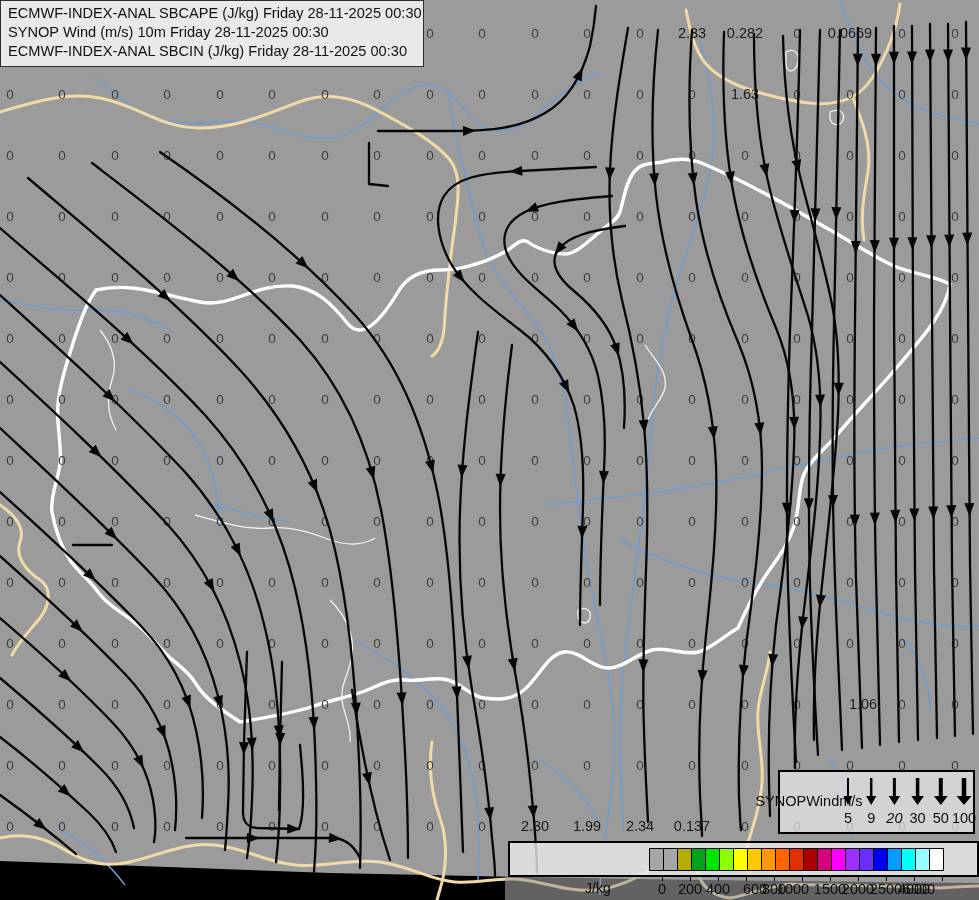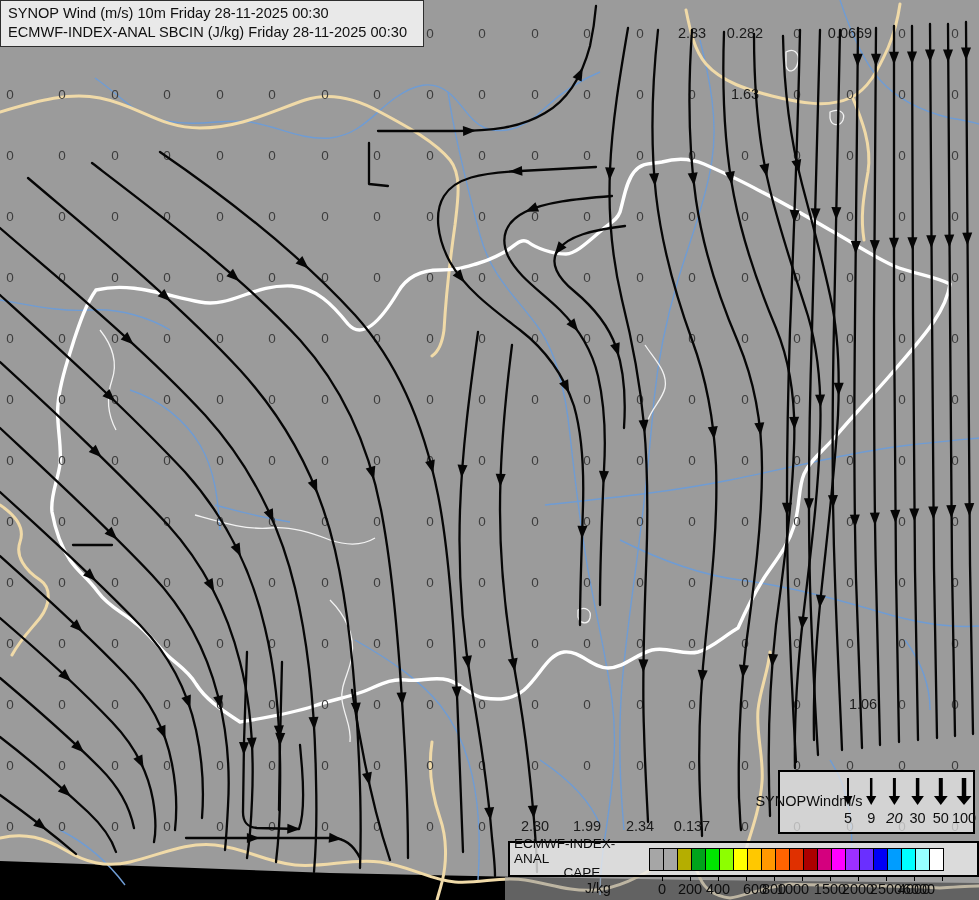--- a/index.html
+++ b/index.html
@@ -500,20 +500,21 @@
         <polygon points="-3,-5 10,0 -3,5" fill="#060606" transform="translate(243.95513916015625,745.1394653320312) rotate(90.81833890505129)"></polygon>
         <polygon points="-3,-5 10,0 -3,5" fill="#060606" transform="translate(290.2947998046875,828.792724609375) rotate(1.3639830247970084)"></polygon>
         <polygon points="-3,-5 10,0 -3,5" fill="#060606" transform="translate(280.1501770019531,735.9930419921875) rotate(91.43218358264721)"></polygon>
         <polygon points="-3,-5 10,0 -3,5" fill="#060606" transform="translate(249.89846801757812,838) rotate(0)"></polygon>
         <polygon points="-3,-5 10,0 -3,5" fill="#060606" transform="translate(332.05364990234375,838.000244140625) rotate(5.2455848964369975)"></polygon>
         <polygon points="-3,-5 10,0 -3,5" fill="#060606" transform="translate(367.5871887207031,775.7796020507812) rotate(77.70333178394871)"></polygon>
       </g>
   </svg>
 
   <div class="title-box">
+    <div>ECMWF-INDEX-ANAL SBCAPE (J/kg) Friday 28-11-2025 00:30</div>
     <div>SYNOP Wind (m/s) 10m Friday 28-11-2025 00:30</div>
     <div>ECMWF-INDEX-ANAL SBCIN (J/kg) Friday 28-11-2025 00:30</div>
   </div>
 
   <div class="wind-legend">
     <div class="wind-titles" id="wind-titles">
         <div>SYNOP</div>
         <div>Wind</div>
         <div>m/s</div>
       </div>
@@ -535,24 +536,20 @@
     <div class="wind-speed" style="left: 10px;">5</div>
         <div class="wind-speed" style="left: 33.2px;">9</div>
         <div class="wind-speed" style="left: 56.4px; font-style: italic;">20</div>
         <div class="wind-speed" style="left: 79.6px;">30</div>
         <div class="wind-speed" style="left: 102.8px;">50</div>
         <div class="wind-speed" style="left: 126px;">100</div>
       </div>
   </div>
 
   <div class="cape-legend">
-    <div class="cape-titles">
-      <div>ECMWF-INDEX-ANAL</div>
-      <div>CAPE</div>
-    </div>
     <div class="cape-bar" id="cape-bar">
         <div class="cape-cell" style="background: rgb(166, 166, 166);"></div>
         <div class="cape-cell" style="background: rgb(166, 166, 166);"></div>
         <div class="cape-cell" style="background: rgb(181, 174, 0);"></div>
         <div class="cape-cell" style="background: rgb(0, 163, 27);"></div>
         <div class="cape-cell" style="background: rgb(0, 228, 0);"></div>
         <div class="cape-cell" style="background: rgb(141, 255, 0);"></div>
         <div class="cape-cell" style="background: rgb(255, 255, 0);"></div>
         <div class="cape-cell" style="background: rgb(255, 200, 0);"></div>
         <div class="cape-cell" style="background: rgb(255, 152, 0);"></div>

